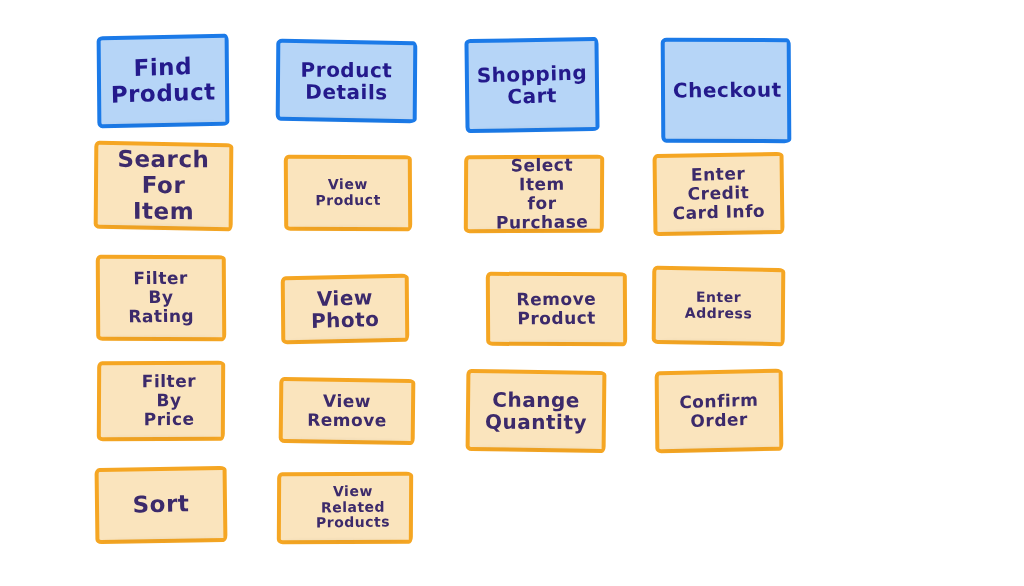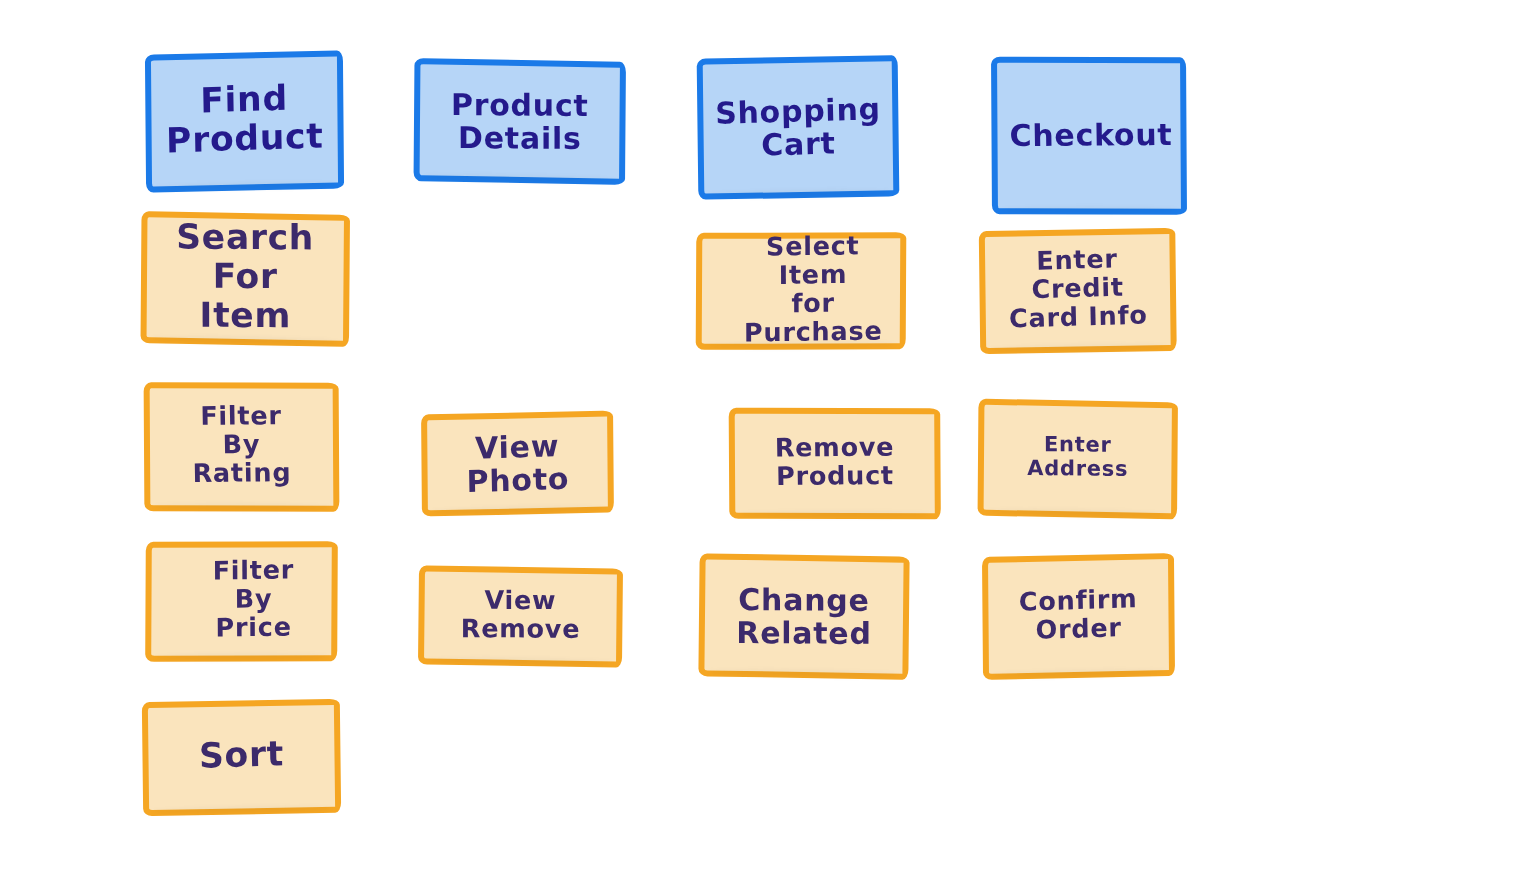--- a/index.html
+++ b/index.html
@@ -114,48 +114,55 @@
 
   <div class="card story w5 t-xl" style="left:95px; top:467px; width:132px; height:76px;">
     <span class="label">Sort</span>
   </div>
 
   <div class="card activity w2 t-lg" style="left:276px; top:40px; width:141px; height:82px;">
     <span class="label">Product
 Details</span>
   </div>
 
+  <div class="card story w3 t-sm" style="left:284px; top:155px; width:128px; height:76px;">
+    <span class="label">View Product</span>
+  </div>
 
   <div class="card story w1 t-lg" style="left:281px; top:275px; width:128px; height:68px;">
     <span class="label">View Photo</span>
   </div>
 
   <div class="card story w6 t-md" style="left:279px; top:378px; width:136px; height:66px;">
     <span class="label">View Remove</span>
   </div>
 
+  <div class="card story w4 t-sm" style="left:277px; top:472px; width:136px; height:72px;">
+    <span class="label">View Related
+Products</span>
+  </div>
 
   <div class="card activity w5 t-lg" style="left:465px; top:38px; width:134px; height:94px;">
     <span class="label">Shopping
 Cart</span>
   </div>
 
   <div class="card story w4 t-md" style="left:464px; top:155px; width:140px; height:78px;">
     <span class="label">Select Item
 for Purchase</span>
   </div>
 
   <div class="card story w3 t-md" style="left:486px; top:272px; width:141px; height:74px;">
     <span class="label">Remove
 Product</span>
   </div>
 
   <div class="card story w6 t-lg" style="left:466px; top:370px; width:140px; height:82px;">
     <span class="label">Change
-Related</span>
+Quantity</span>
   </div>
 
   <div class="card activity w3 t-lg" style="left:661px; top:38px; width:130px; height:105px;">
     <span class="label">Checkout</span>
   </div>
 
   <div class="card story w5 t-md" style="left:653px; top:153px; width:131px; height:82px;">
     <span class="label">Enter Credit
 Card Info</span>
   </div>

